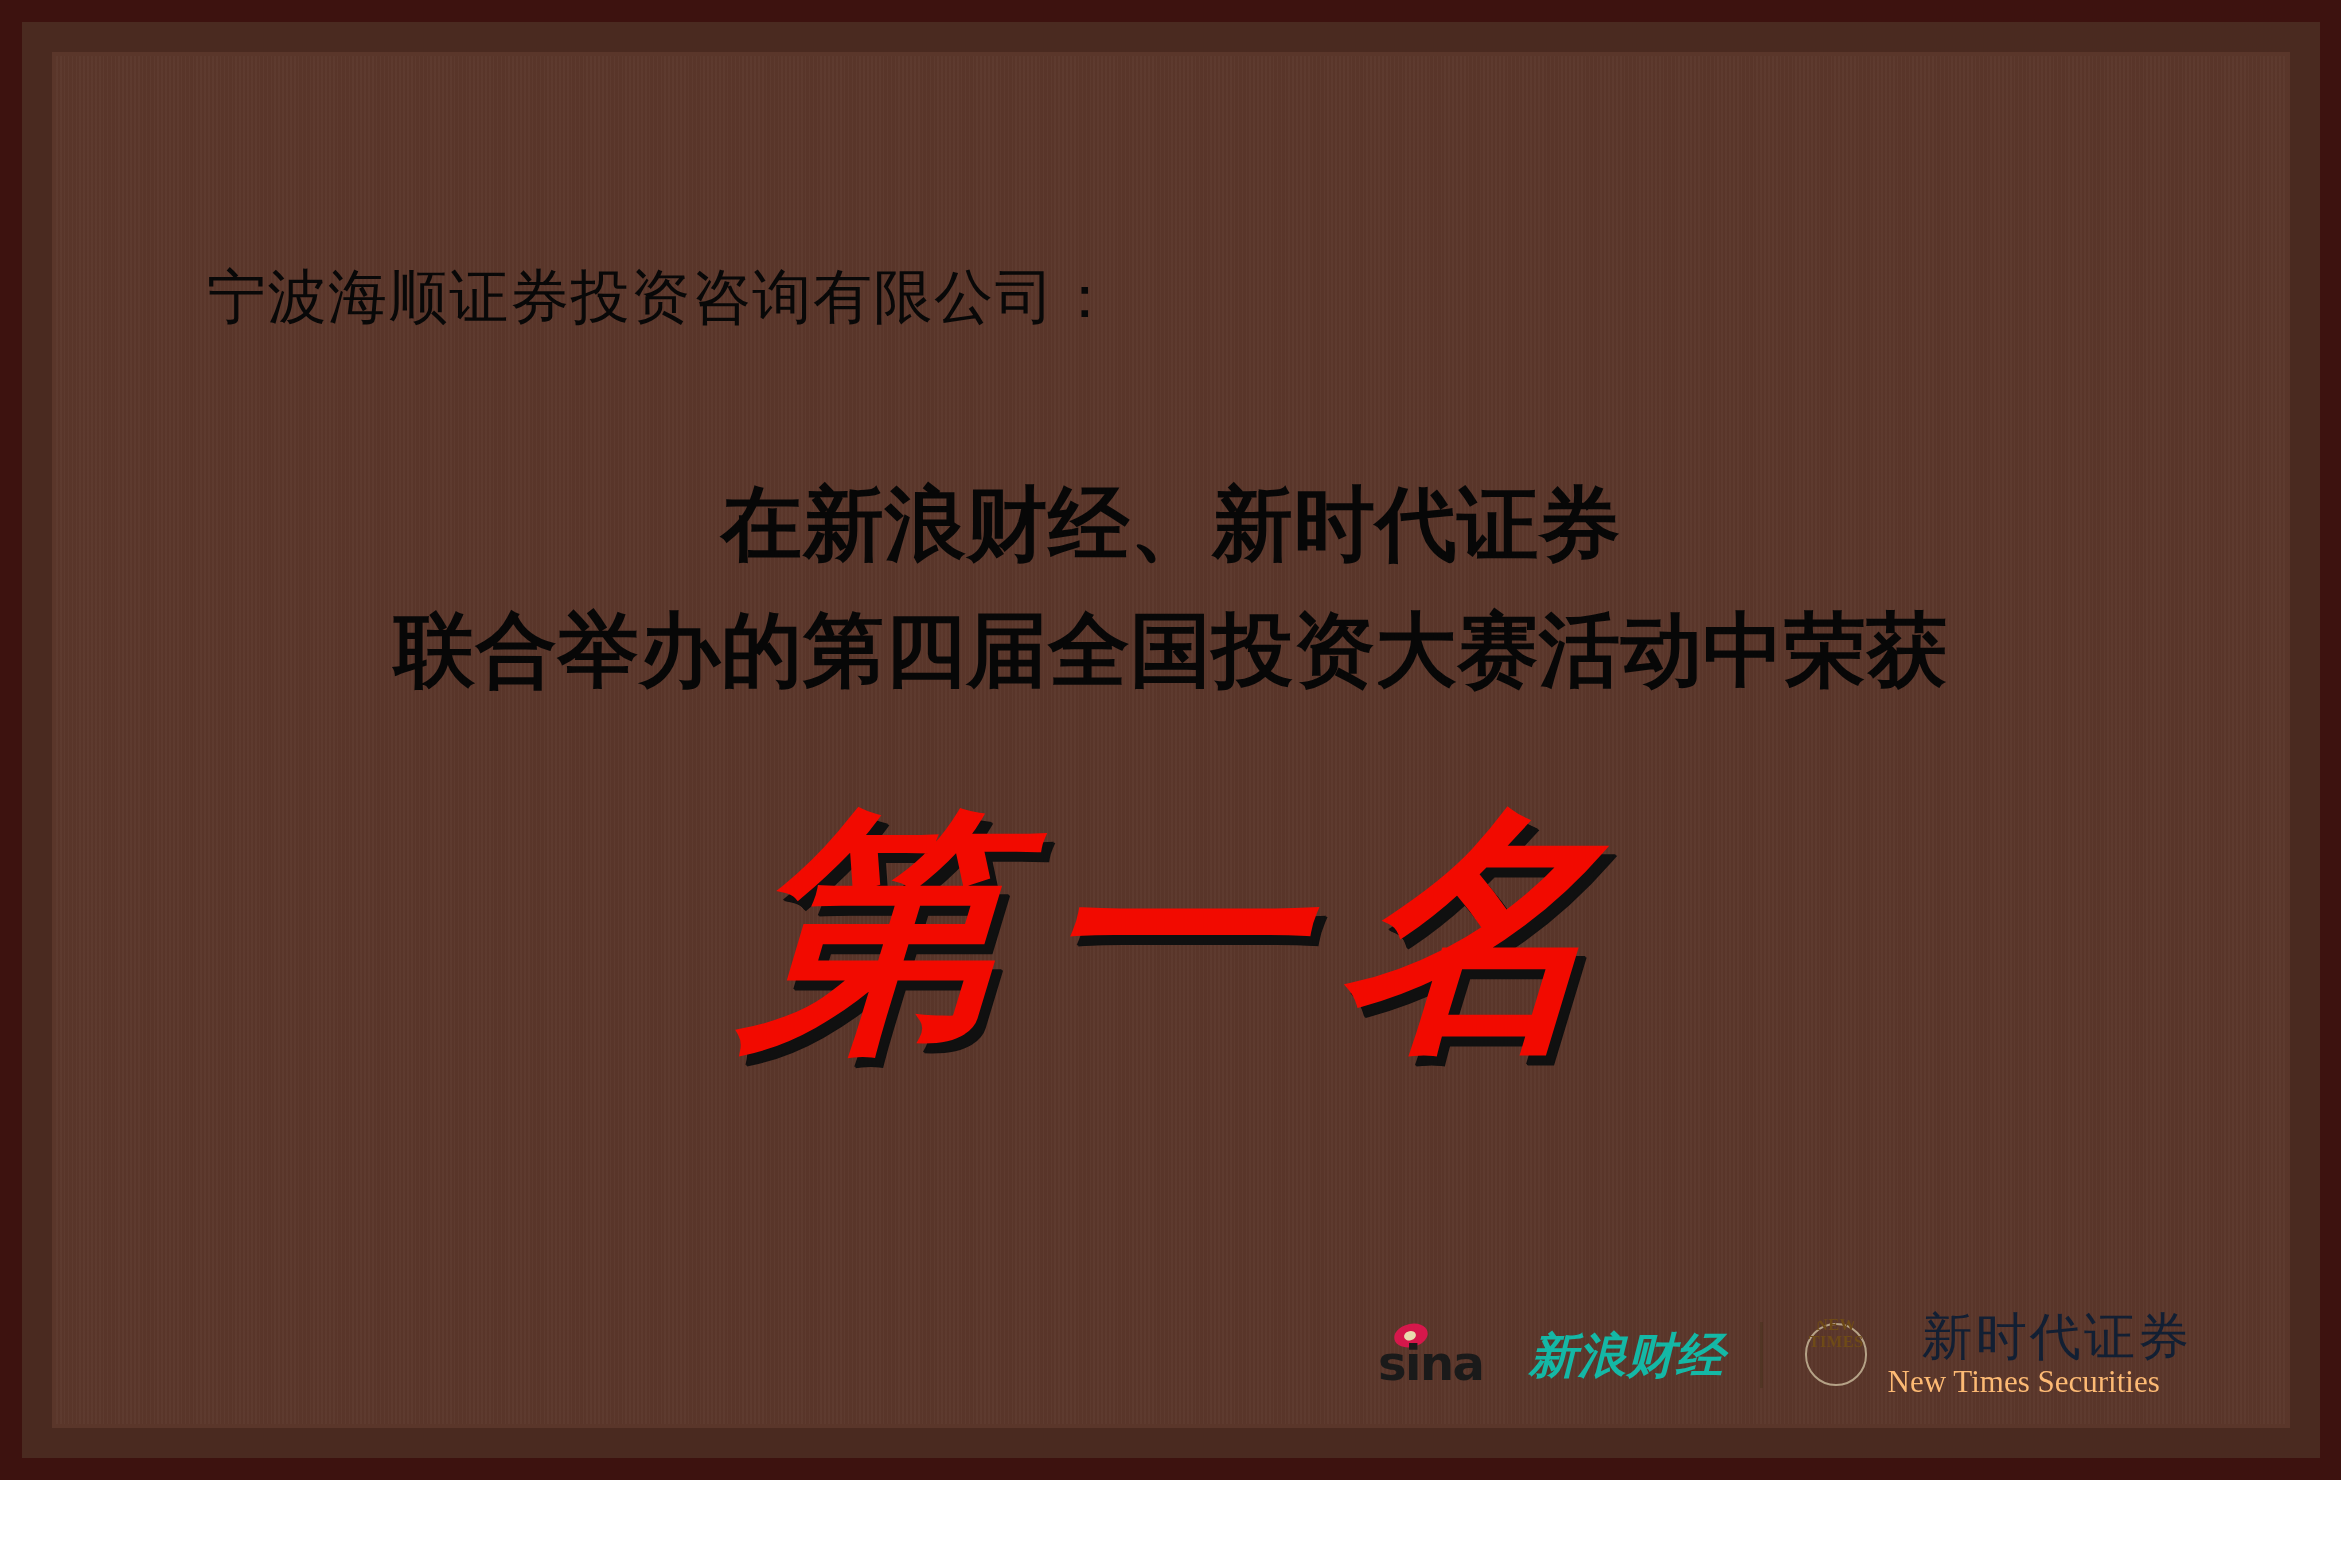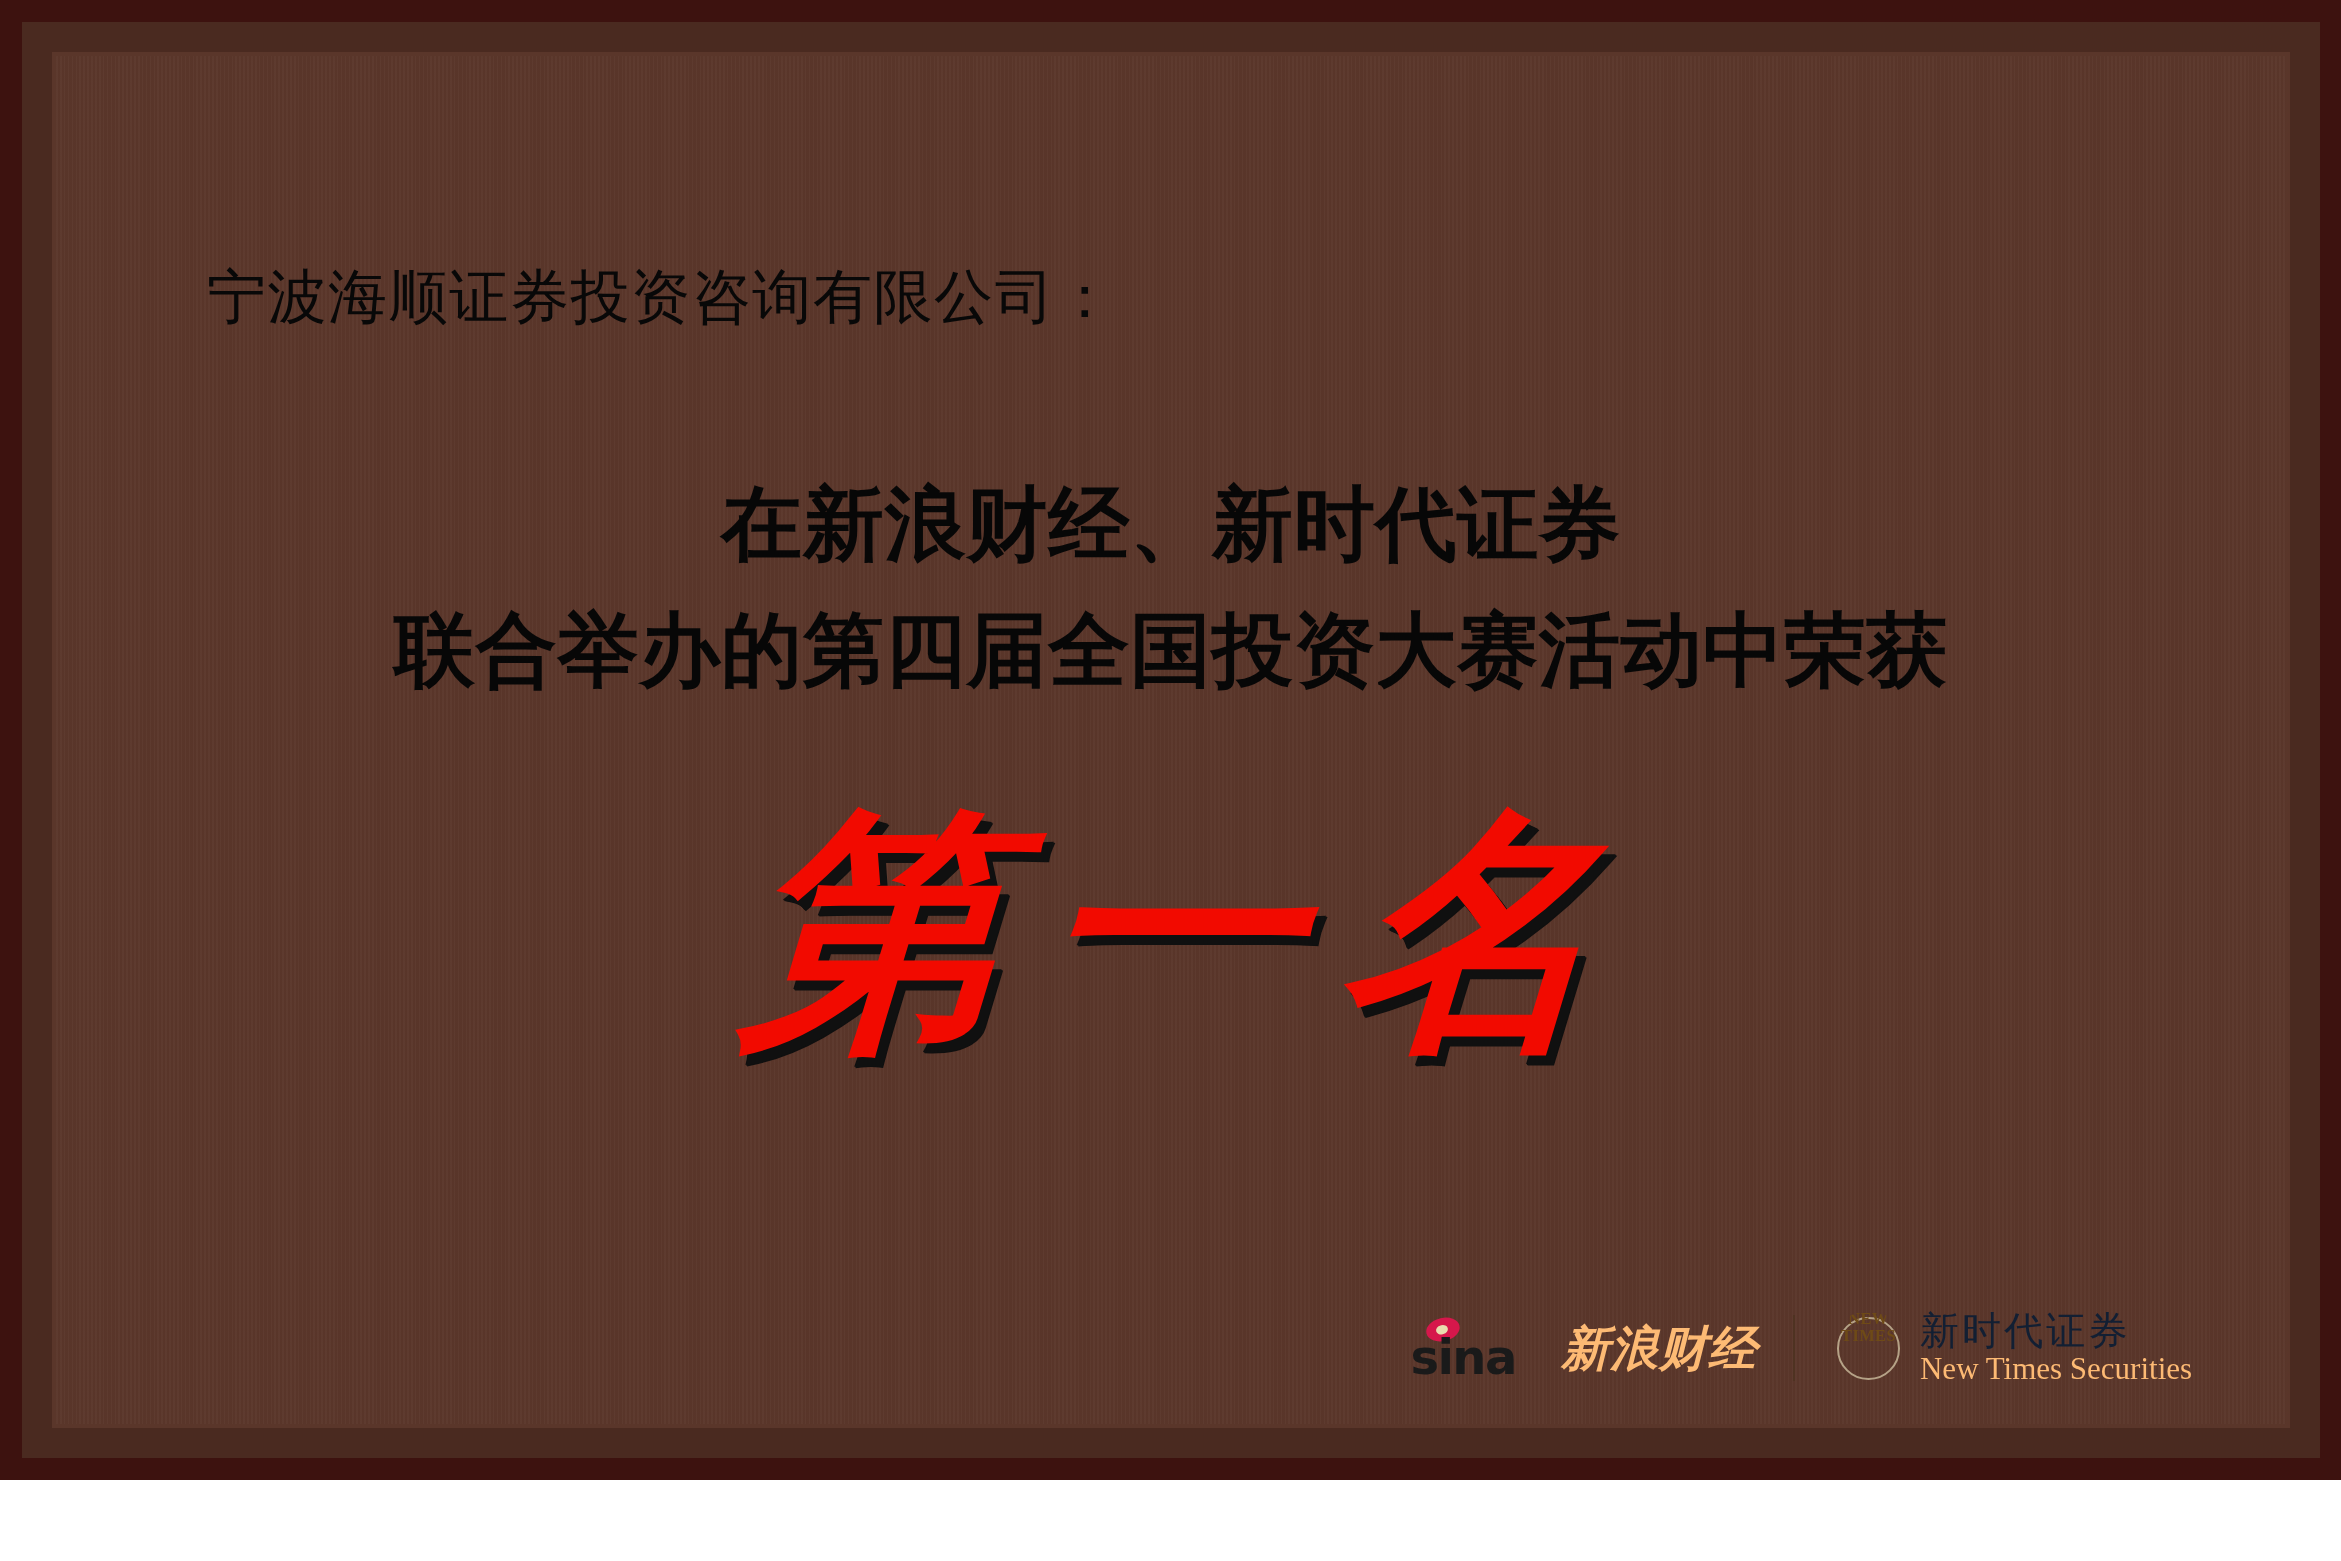--- a/index.html
+++ b/index.html
@@ -191,21 +191,21 @@
     width: 11.7px;
     height: 9.4px;
     border-radius: 50%;
     background: #e9dcae;
   }
   .sina-cn {
     font-family: "DejaVu Sans", "Liberation Sans", sans-serif;
     font-size: 48px;
     font-weight: 600;
     font-style: italic;
-    color: #fdba74;
+    color: #14b8a6;
     letter-spacing: 0.8px;
     line-height: 1;
   }
 
   .logo-divider {
     width: 2.3px;
     height: 66px;
     background: rgba(60,45,20,0.35);
   }
 
@@ -245,25 +245,26 @@
     color: #6e4a17;
     letter-spacing: 0.4px;
   }
   .nt-text {
     display: flex;
     flex-direction: column;
     gap: 1.6px;
   }
   .nt-cn {
     font-family: "Liberation Serif", "DejaVu Serif", serif;
-    font-size: 39px;
+    font-size: 51px;
     font-weight: 400;
     color: #121f33;
     letter-spacing: 3.1px;
     line-height: 1.05;
+    margin-left: 34px;
   }
   .nt-en {
     font-family: "Liberation Serif", "DejaVu Serif", serif;
     font-size: 31px;
     font-weight: 400;
     color: #fdba74;
     letter-spacing: 0px;
     line-height: 1.05;
   }
 

